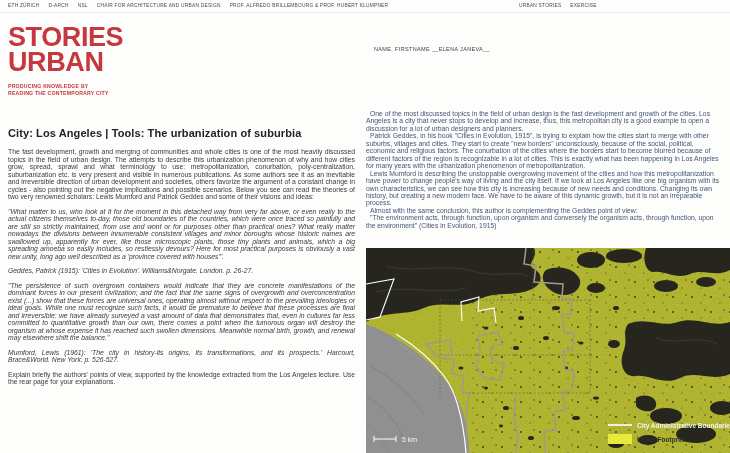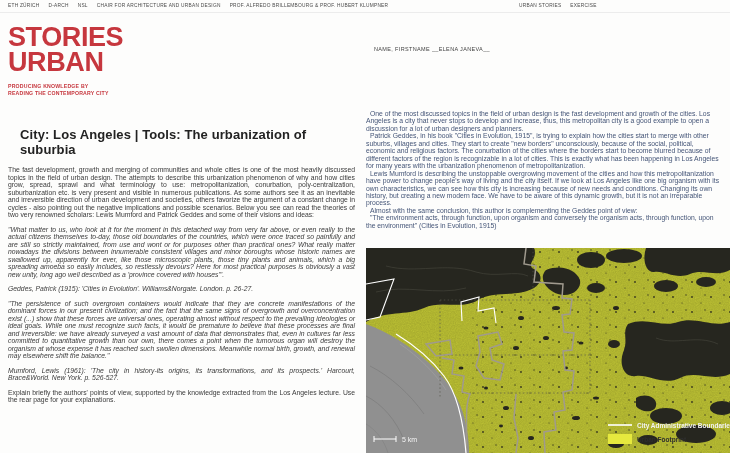--- a/index.html
+++ b/index.html
@@ -19,21 +19,21 @@
   .logo{position:absolute;left:8px;top:25px;}
   .logo .big{font-size:27px;line-height:25px;font-weight:bold;letter-spacing:-.4px;}
   .logo .sub{margin-top:8px;font-size:5.2px;font-weight:bold;line-height:1.35;letter-spacing:.2px;}
 
   
   .namefield{position:absolute;left:374px;top:46px;font-size:5.5px;color:#3f3f3f;
              letter-spacing:.35px;}
 
   
   .leftcol{position:absolute;left:8px;top:127px;width:347px;}
-  .leftcol h2{font-size:13px;font-weight:bold;color:#222;margin:0 0 9px 12px;letter-spacing:.1px;}
+  .leftcol h2{font-size:11px;font-weight:bold;color:#222;margin:0 0 9px 0;letter-spacing:.1px;}
   .leftcol p{font-size:6.8px;line-height:7.5px;text-align:justify;margin:0 0 7px 0;}
   .italic{font-style:italic;}
 
   
   .rightcol{position:absolute;left:366px;top:110px;width:358px;}
   .rightcol p{font-size:6.8px;line-height:7.45px;margin:0;text-indent:4px;}
 
   
   .map{position:absolute;left:366px;top:248px;width:364px;height:205px;}
   .map svg{display:block;width:100%;height:100%;}

